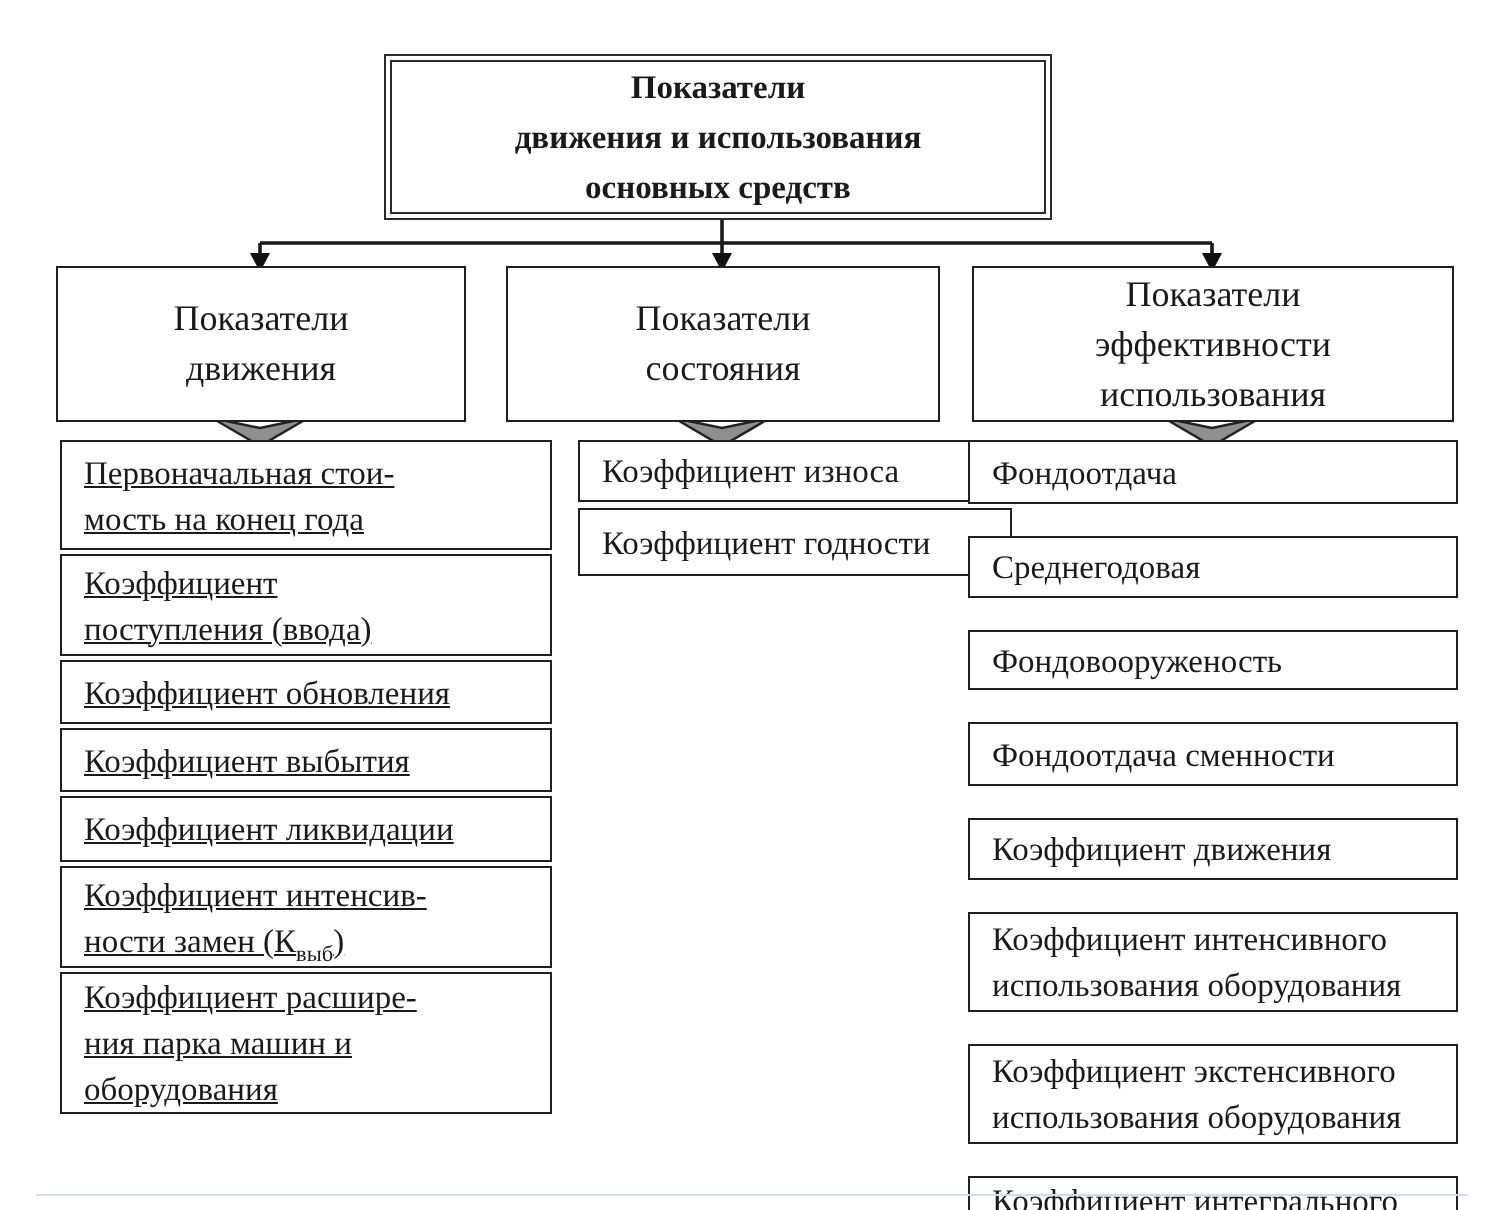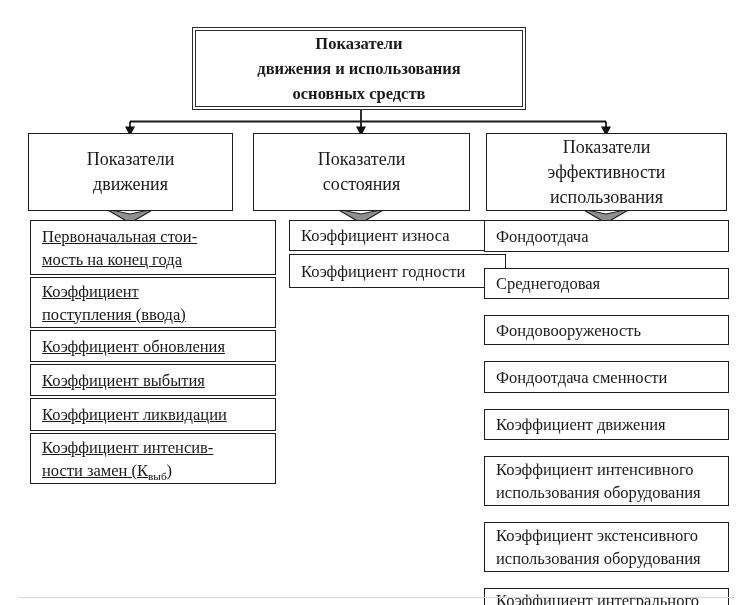--- a/index.html
+++ b/index.html
@@ -115,20 +115,25 @@
     <div class="item h32">
       <div class="txt">Коэффициент выбытия</div>
     </div>
     <div class="item h33">
       <div class="txt">Коэффициент ликвидации</div>
     </div>
     <div class="item h51">
       <div class="txt"><span>Коэффициент интенсив-
 ности замен (К</span><sub>выб</sub><span>)</span></div>
     </div>
+    <div class="item h71">
+      <div class="txt">Коэффициент расшире-
+ния парка машин и
+оборудования</div>
+    </div>
   </div>
 
   <div class="col" id="col2">
     <div class="item h31">
       <div class="txt">Коэффициент износа</div>
     </div>
     <div class="item h34">
       <div class="txt">Коэффициент годности</div>
     </div>
   </div>

